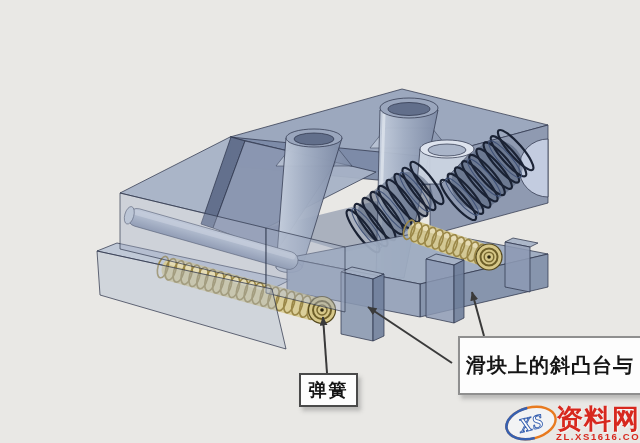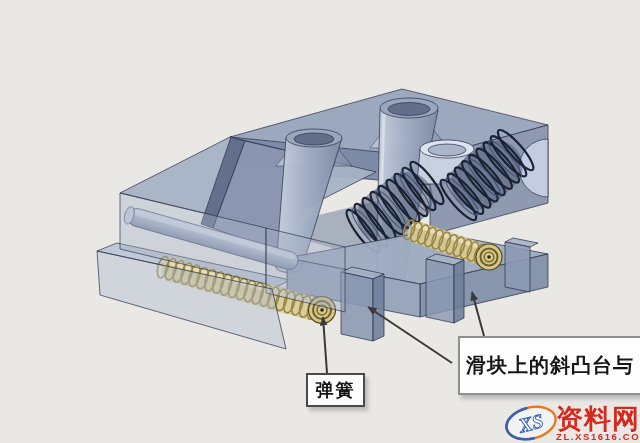--- a/index.html
+++ b/index.html
@@ -11,21 +11,21 @@
   svg{position:absolute;left:0;top:0;}
   .label-box{
     position:absolute;background:#fdfdfd;
     display:flex;flex-direction:column;align-items:center;justify-content:center;
     box-shadow:3px 4px 4px rgba(110,110,110,.38);
     color:#151515;
     font-family:"Liberation Serif","DejaVu Serif",serif;
     font-weight:700;text-align:center;
   }
   .spring-box{
-    left:306px;top:373px;width:55px;height:30px;
+    left:299px;top:373px;width:55px;height:30px;
     border:2px solid #4a4a4a;font-size:18px;letter-spacing:2px;
   }
   .slider-box{
     left:458px;top:336px;width:180px;height:55px;
     border:2px solid #8f8f8f;font-size:20px;line-height:27px;letter-spacing:1px;
   }
   .wm-site{
     font-weight:700;
     text-shadow:0 0 1px #fff, 1px 1px 0 rgba(255,255,255,.6);
     letter-spacing:1px;

